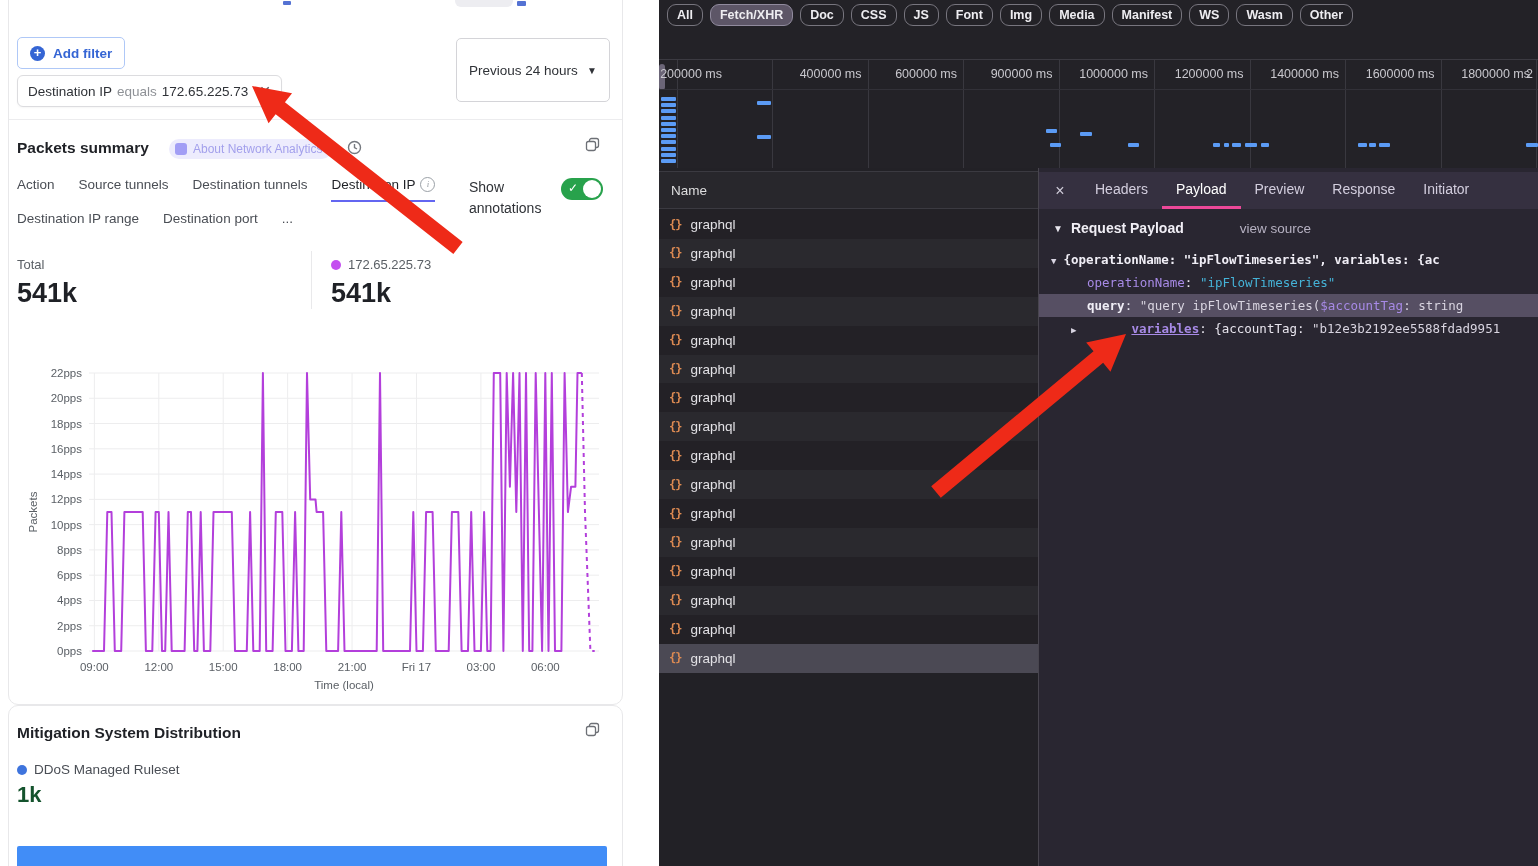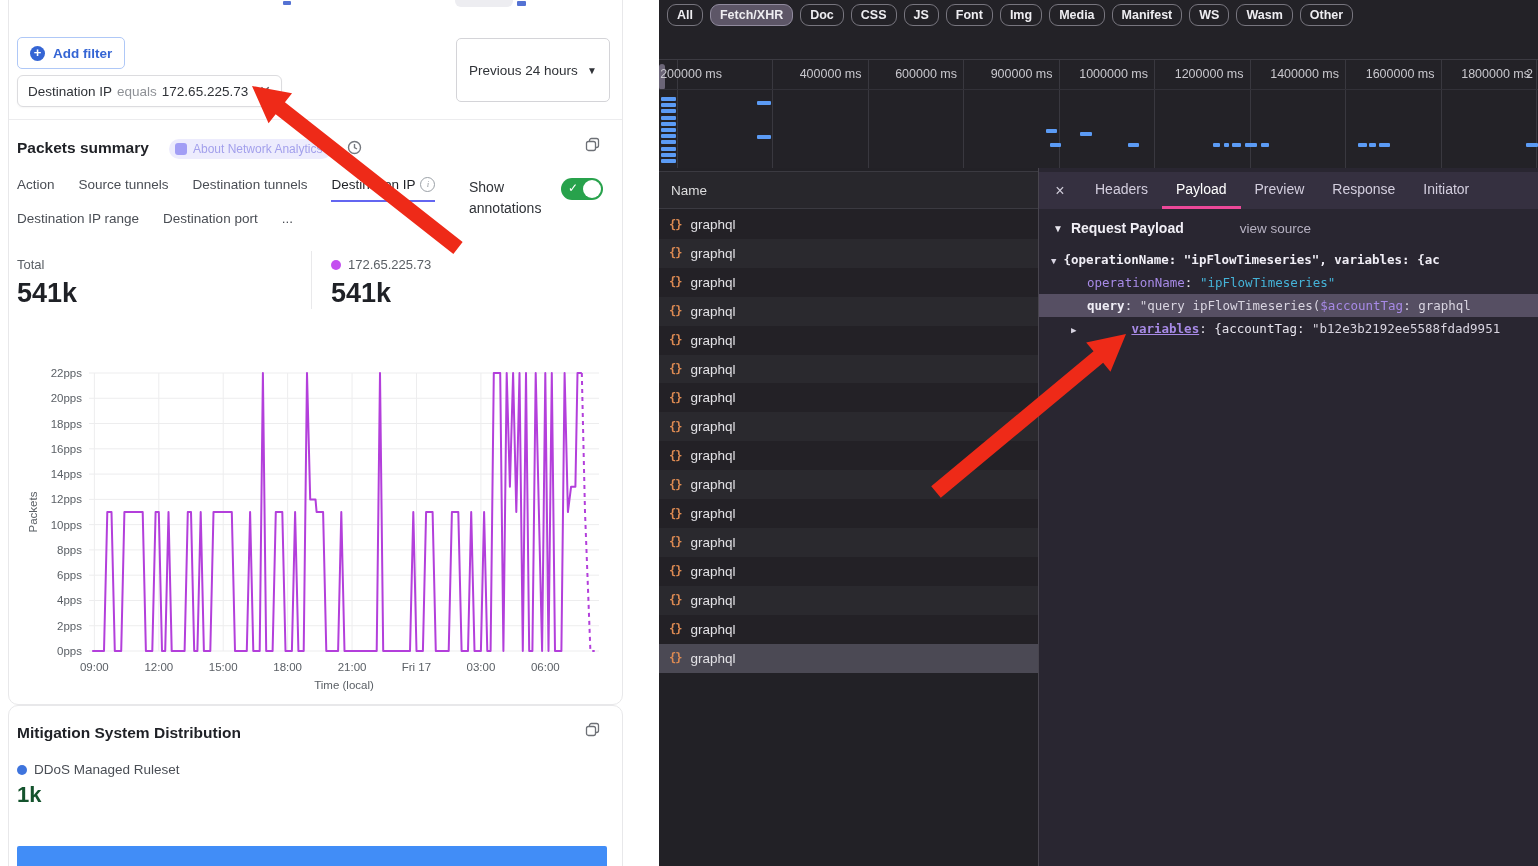--- a/index.html
+++ b/index.html
@@ -389,21 +389,21 @@
         <span class="panel-tab">Response</span>
         <span class="panel-tab">Initiator</span>
       </div>
     <div id="req-payload-line">
       <span class="tri">▼</span>
       <span class="ttl">Request Payload</span>
       <span id="view-source">view source</span>
     </div>
   <div class="code-line" style="top: 80px;"><span style="padding-left: 12px; display: inline-block;"><span class="exp">▼</span><span class="seg-bold">{operationName: "ipFlowTimeseries", variables: {ac</span></span></div>
       <div class="code-line" style="top: 103px;"><span style="padding-left: 48px; display: inline-block;"><span class="seg-key">operationName</span><span class="seg-plain">: </span><span class="seg-str">"ipFlowTimeseries"</span></span></div>
-      <div class="code-line hl" style="top: 126px;"><span style="padding-left: 48px; display: inline-block;"><span class="seg-bold">query</span><span class="seg-plain">: </span><span class="seg-dim">"query ipFlowTimeseries(</span><span class="seg-key">$accountTag</span><span class="seg-dim">: graphql</span></span></div>
+      <div class="code-line hl" style="top: 126px;"><span style="padding-left: 48px; display: inline-block;"><span class="seg-bold">query</span><span class="seg-plain">: </span><span class="seg-dim">"query ipFlowTimeseries(</span><span class="seg-key">$accountTag</span><span class="seg-dim">: string</span></span></div>
       <div class="code-line" style="top: 149px;"><span style="padding-left: 32px; display: inline-block;"><span class="exp">▶</span><span class="seg-keyb seg-u">variables</span><span class="seg-plain">: {accountTag: </span><span class="seg-dim">"b12e3b2192ee5588fdad9951</span></span></div>
     </div>
 </div>
 
 <svg id="arrows-overlay" class="abs" width="1538" height="866">
     <path d="M 462.63618902651467 242.10459913912334 L 284.9341131587226 102.35830646639367 L 292.0429363327117 93.31869181304947 L 252 86 L 268.55291193170416 123.18872284149117 L 275.66173510569325 114.14910818814697 L 453.36381097348533 253.89540086087666 Z" fill="#ee2a18"></path>
     <path d="M 940.7954097909918 497.766632027142 L 1103.11557606071 362.78459902390256 L 1110.4685377402309 371.626768132187 L 1126 334 L 1086.1717947992058 342.4091658613341 L 1093.5247564787267 351.25133496961854 L 931.2045902090082 486.233367972858 Z" fill="#ee2a18"></path>
   </svg>
 
 </body></html>

